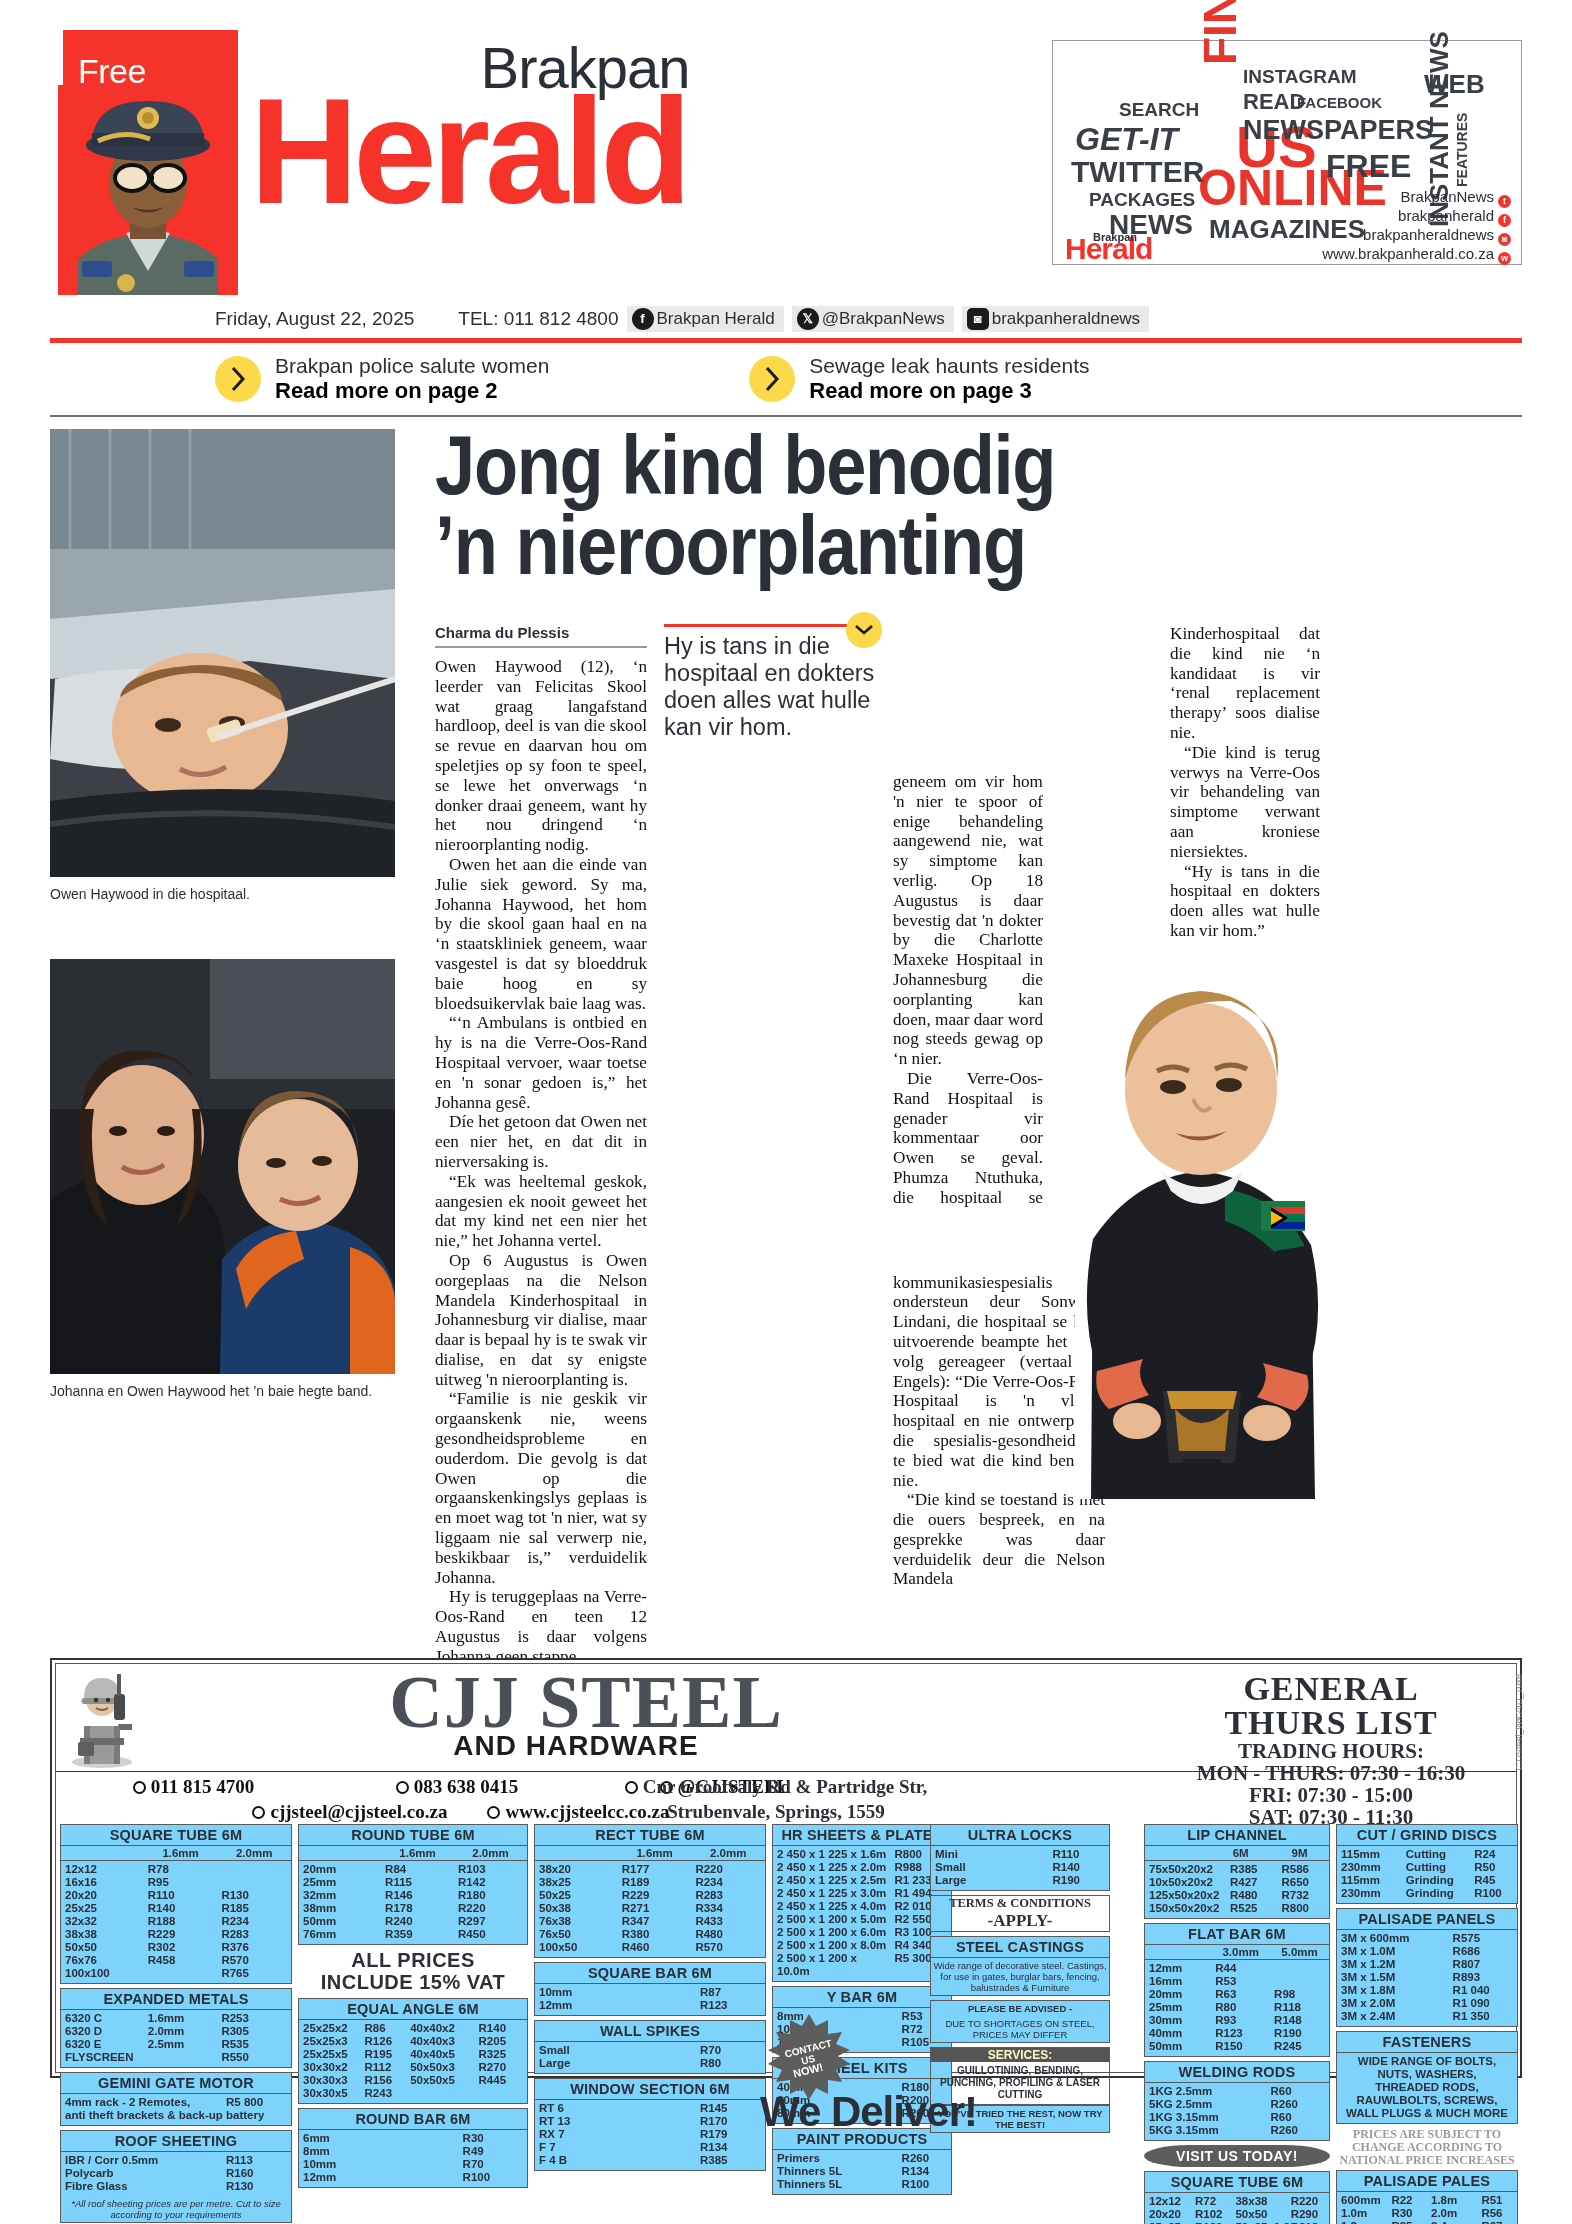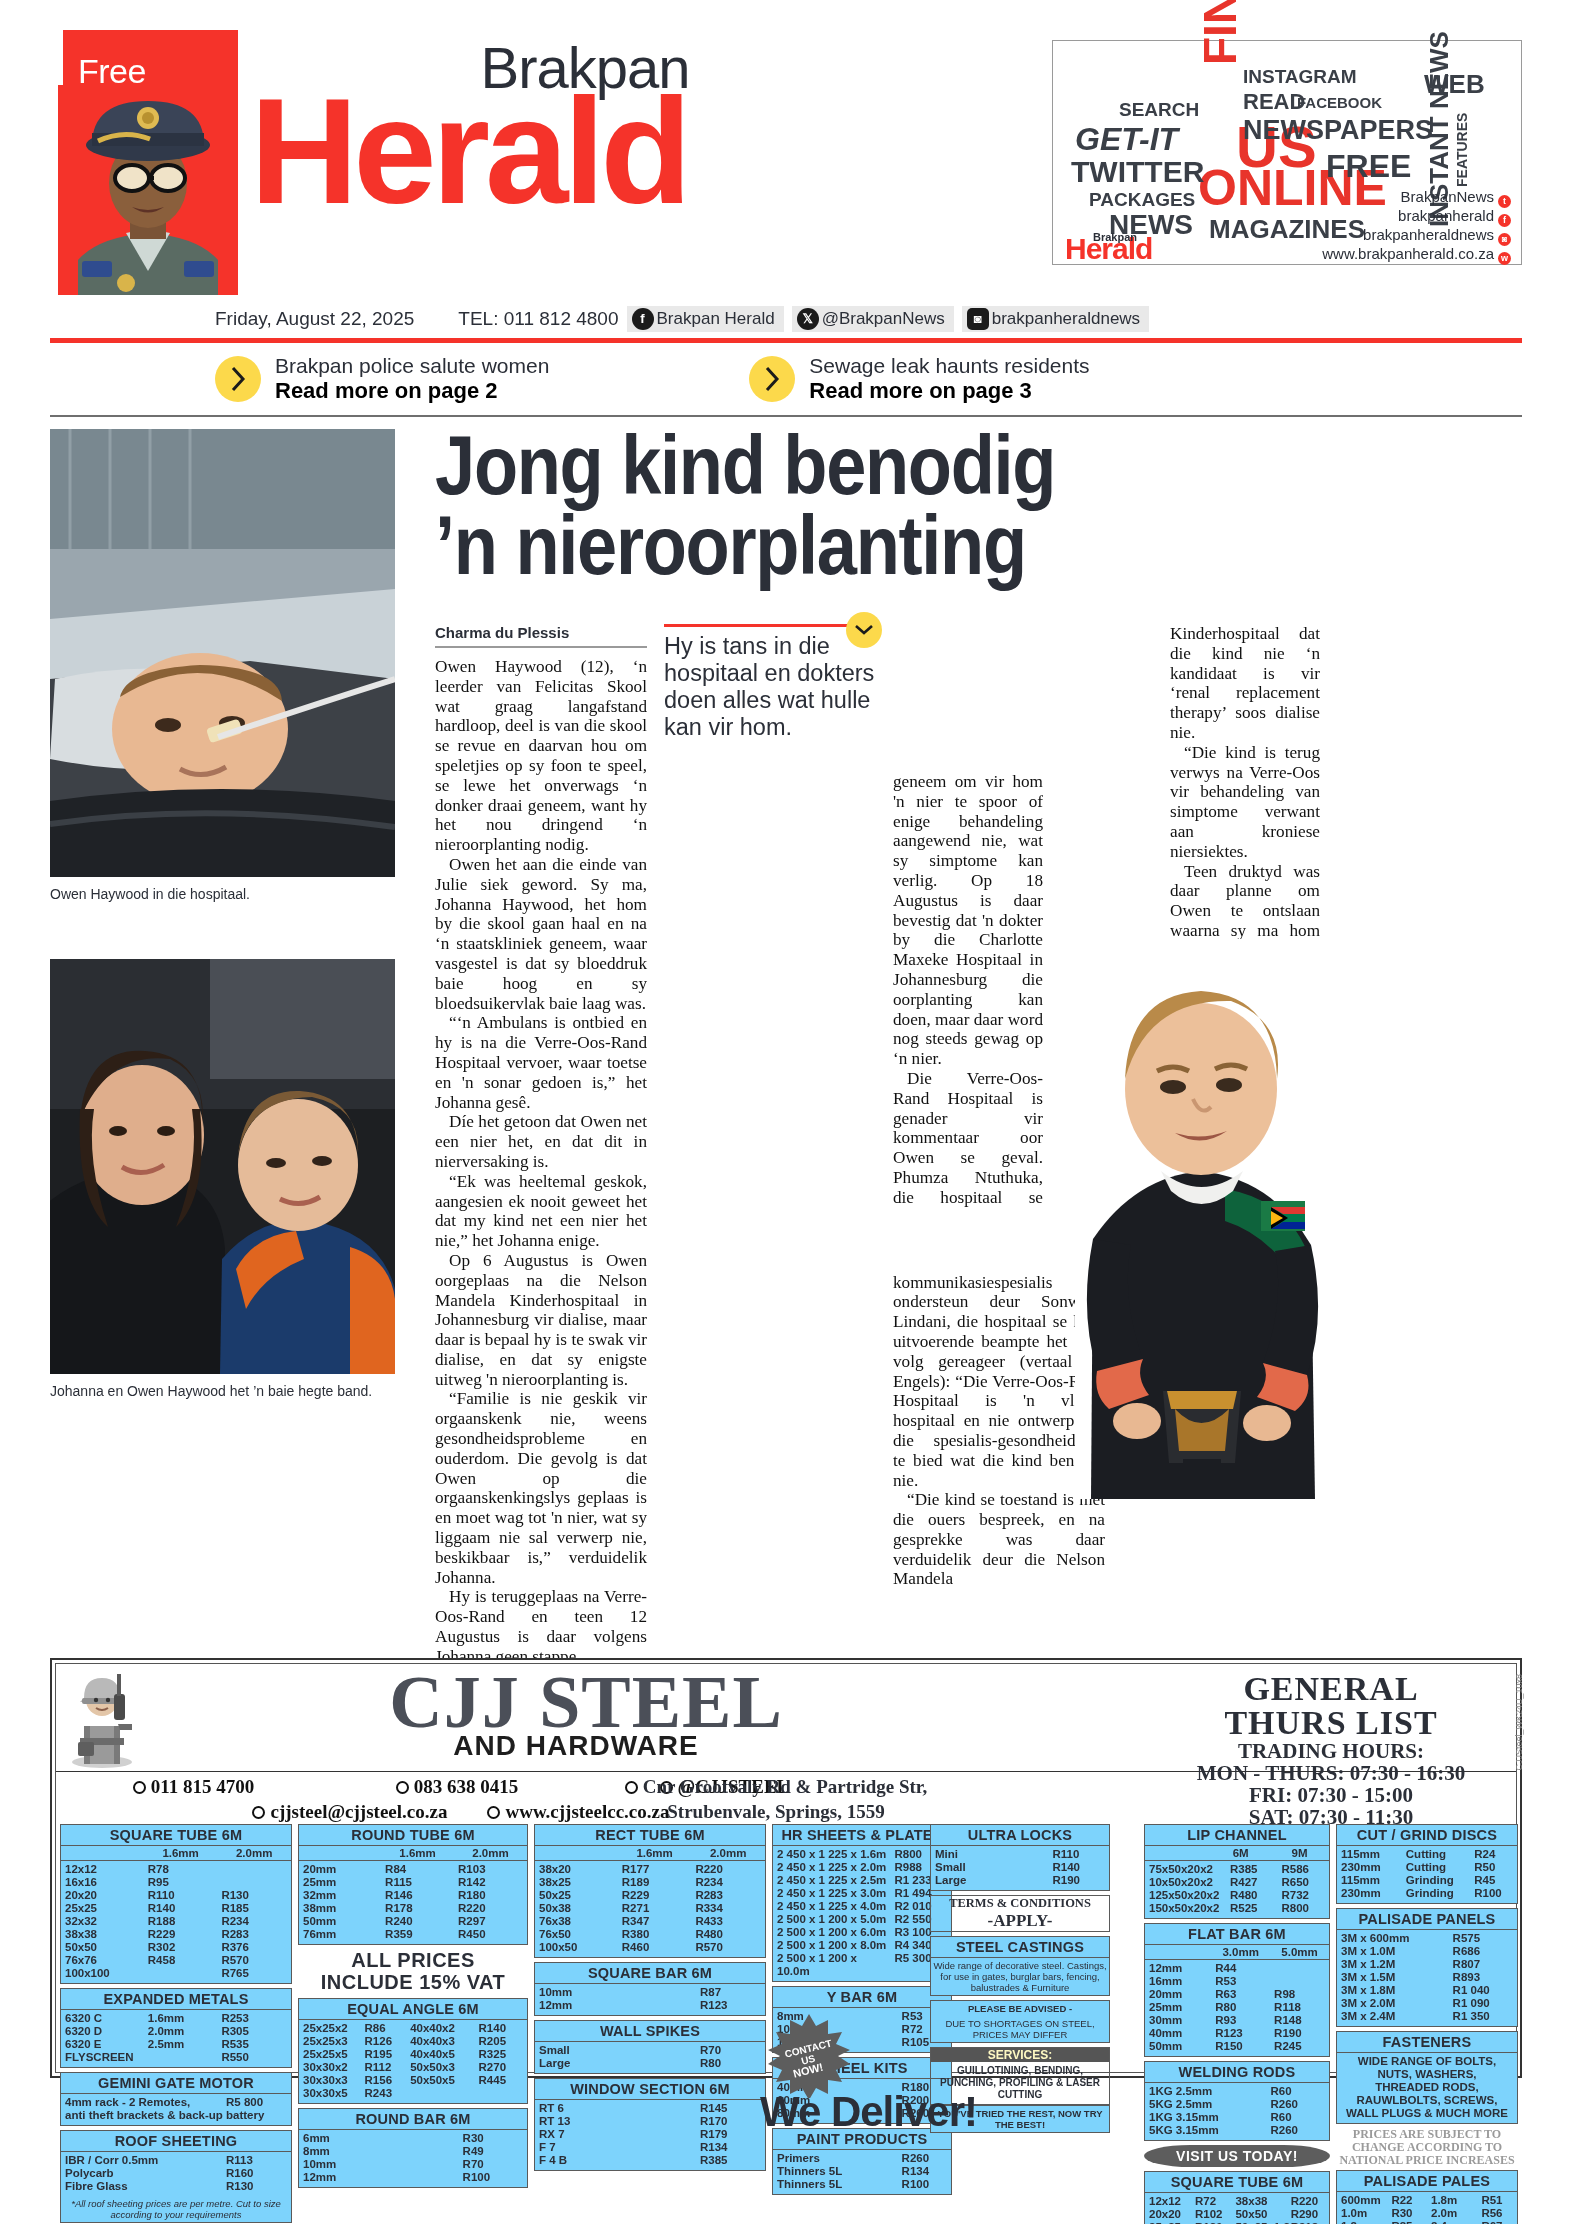--- a/index.html
+++ b/index.html
@@ -401,21 +401,21 @@
     <div class="cols">
 
       <div class="col c1">
         <div class="byline">Charma du Plessis</div>
         <div class="bylrule"></div>
         <div class="body">
           <p class="first">Owen Haywood (12), ‘n leerder van Felicitas Skool wat graag langafstand hardloop, deel is van die skool se revue en daarvan hou om speletjies op sy foon te speel, se lewe het onverwags ‘n donker draai geneem, want hy het nou dringend ‘n nieroorplanting nodig.</p>
           <p>Owen het aan die einde van Julie siek geword. Sy ma, Johanna Haywood, het hom by die skool gaan haal en na ‘n staatskliniek geneem, waar vasgestel is dat sy bloeddruk baie hoog en sy bloedsuikervlak baie laag was.</p>
           <p>“‘n Ambulans is ontbied en hy is na die Verre-Oos-Rand Hospitaal vervoer, waar toetse en 'n sonar gedoen is,” het Johanna gesê.</p>
           <p>Díe het getoon dat Owen net een nier het, en dat dit in nierversaking is.</p>
-          <p>“Ek was heeltemal geskok, aangesien ek nooit geweet het dat my kind net een nier het nie,” het Johanna enige.</p>
+          <p>“Ek was heeltemal geskok, aangesien ek nooit geweet het dat my kind net een nier het nie,” het Johanna vertel.</p>
           <p>Op 6 Augustus is Owen oorgeplaas na die Nelson Mandela Kinderhospitaal in Johannesburg vir dialise, maar daar is bepaal hy is te swak vir dialise, en dat sy enigste uitweg 'n nieroorplanting is.</p>
           <p>“Familie is nie geskik vir orgaanskenk nie, weens gesondheidsprobleme en ouderdom. Die gevolg is dat Owen op die orgaanskenkingslys geplaas is en moet wag tot 'n nier, wat sy liggaam nie sal verwerp nie, beskikbaar is,” verduidelik Johanna.</p>
           <p>Hy is teruggeplaas na Verre-Oos-Rand en teen 12 Augustus is daar volgens Johanna geen stappe</p>
         </div>
       </div>
 
       <div class="col c2">
         <div class="pullwrap">
           <div class="pullrule"></div>
           <div class="pullcirc">
@@ -434,20 +434,21 @@
           <p>Die Verre-Oos-Rand Hospitaal is genader vir kommentaar oor Owen se geval. Phumza Ntuthuka, die hospitaal se kommunikasiespesialis en ondersteun deur Sonwabo Lindani, die hospitaal se hoof uitvoerende beampte het soos volg gereageer (vertaal uit Engels): “Die Verre-Oos-Rand Hospitaal is 'n vlak-2 hospitaal en nie ontwerp om die spesialis-gesondheidsorg te bied wat die kind benodig nie.</p>
           <p>“Die kind se toestand is met die ouers bespreek, en na gesprekke was daar verduidelik deur die Nelson Mandela</p>
         </div>
       </div>
 
       <div class="col c4">
         <div class="body">
           <div class="shapeL"></div>
           <p class="first">Kinderhospitaal dat die kind nie ‘n kandidaat is vir ‘renal replacement therapy’ soos dialise nie.</p>
           <p>“Die kind is terug verwys na Verre-Oos vir behandeling van simptome verwant aan kroniese niersiektes.</p>
+          <p>“Hy is tans in die hospitaal en dokters doen alles wat hulle kan vir hom.”</p>
           <p>Teen druktyd was daar planne om Owen te ontslaan waarna sy ma hom tuis sal versorg met ‘n spesiale voorgeskrewe dieet waarvoor sy self die nodige aankope moet doen.</p>
           <p>Owen se skielike mediese toestand plaas finansiële druk op Johanna wat steeds fondse benodig om die aangepaste dieet moontlik te maak en dit volhoubaar te maak.</p>
           <p>Verdere uitgawes om Owen na opvolgbesoeke by hospitale te neem staar haar ook in die gesig. Enigeen wat ondersteuning wil bied kan vir Johanna kontak by 078 751 4807.</p>
         </div>
         <div class="kicker">Owen Haywood is ‘n aktiewe kind en lief vir rugby.</div>
       </div>
 
       <div class="boyphoto">
         <svg width="250" height="560" viewBox="0 0 250 560">
           <rect width="250" height="560" fill="#ffffff"></rect>

